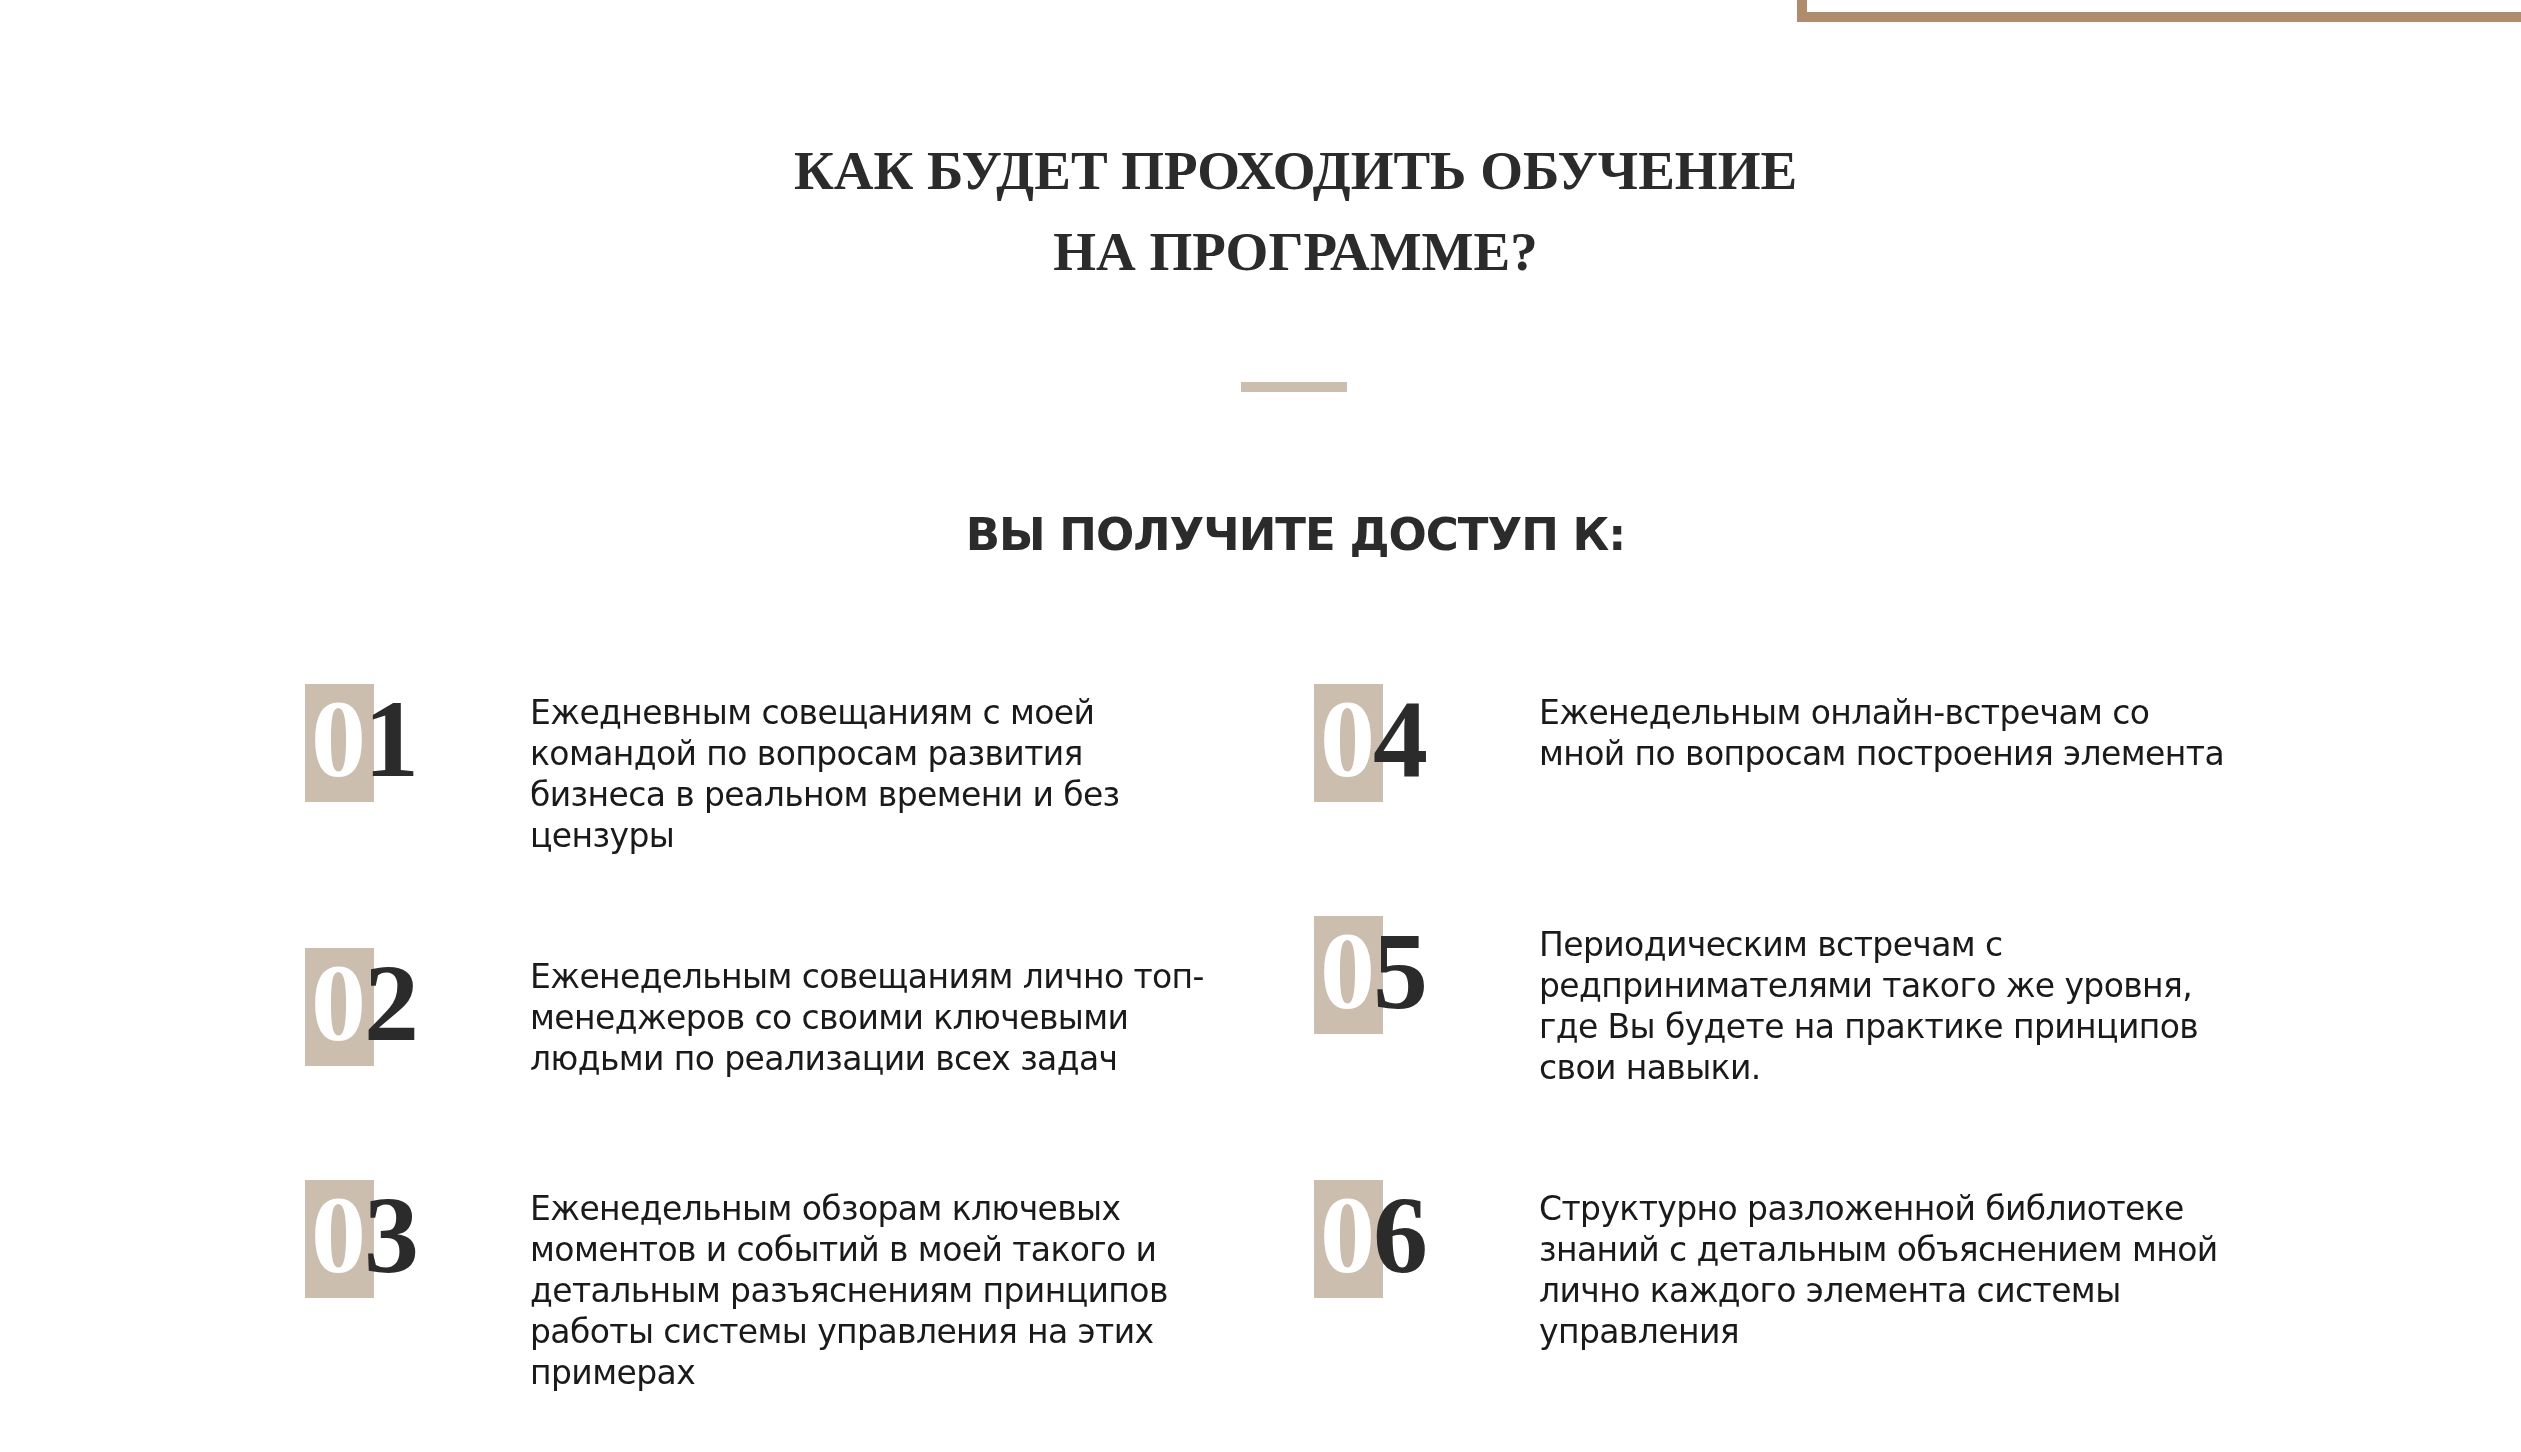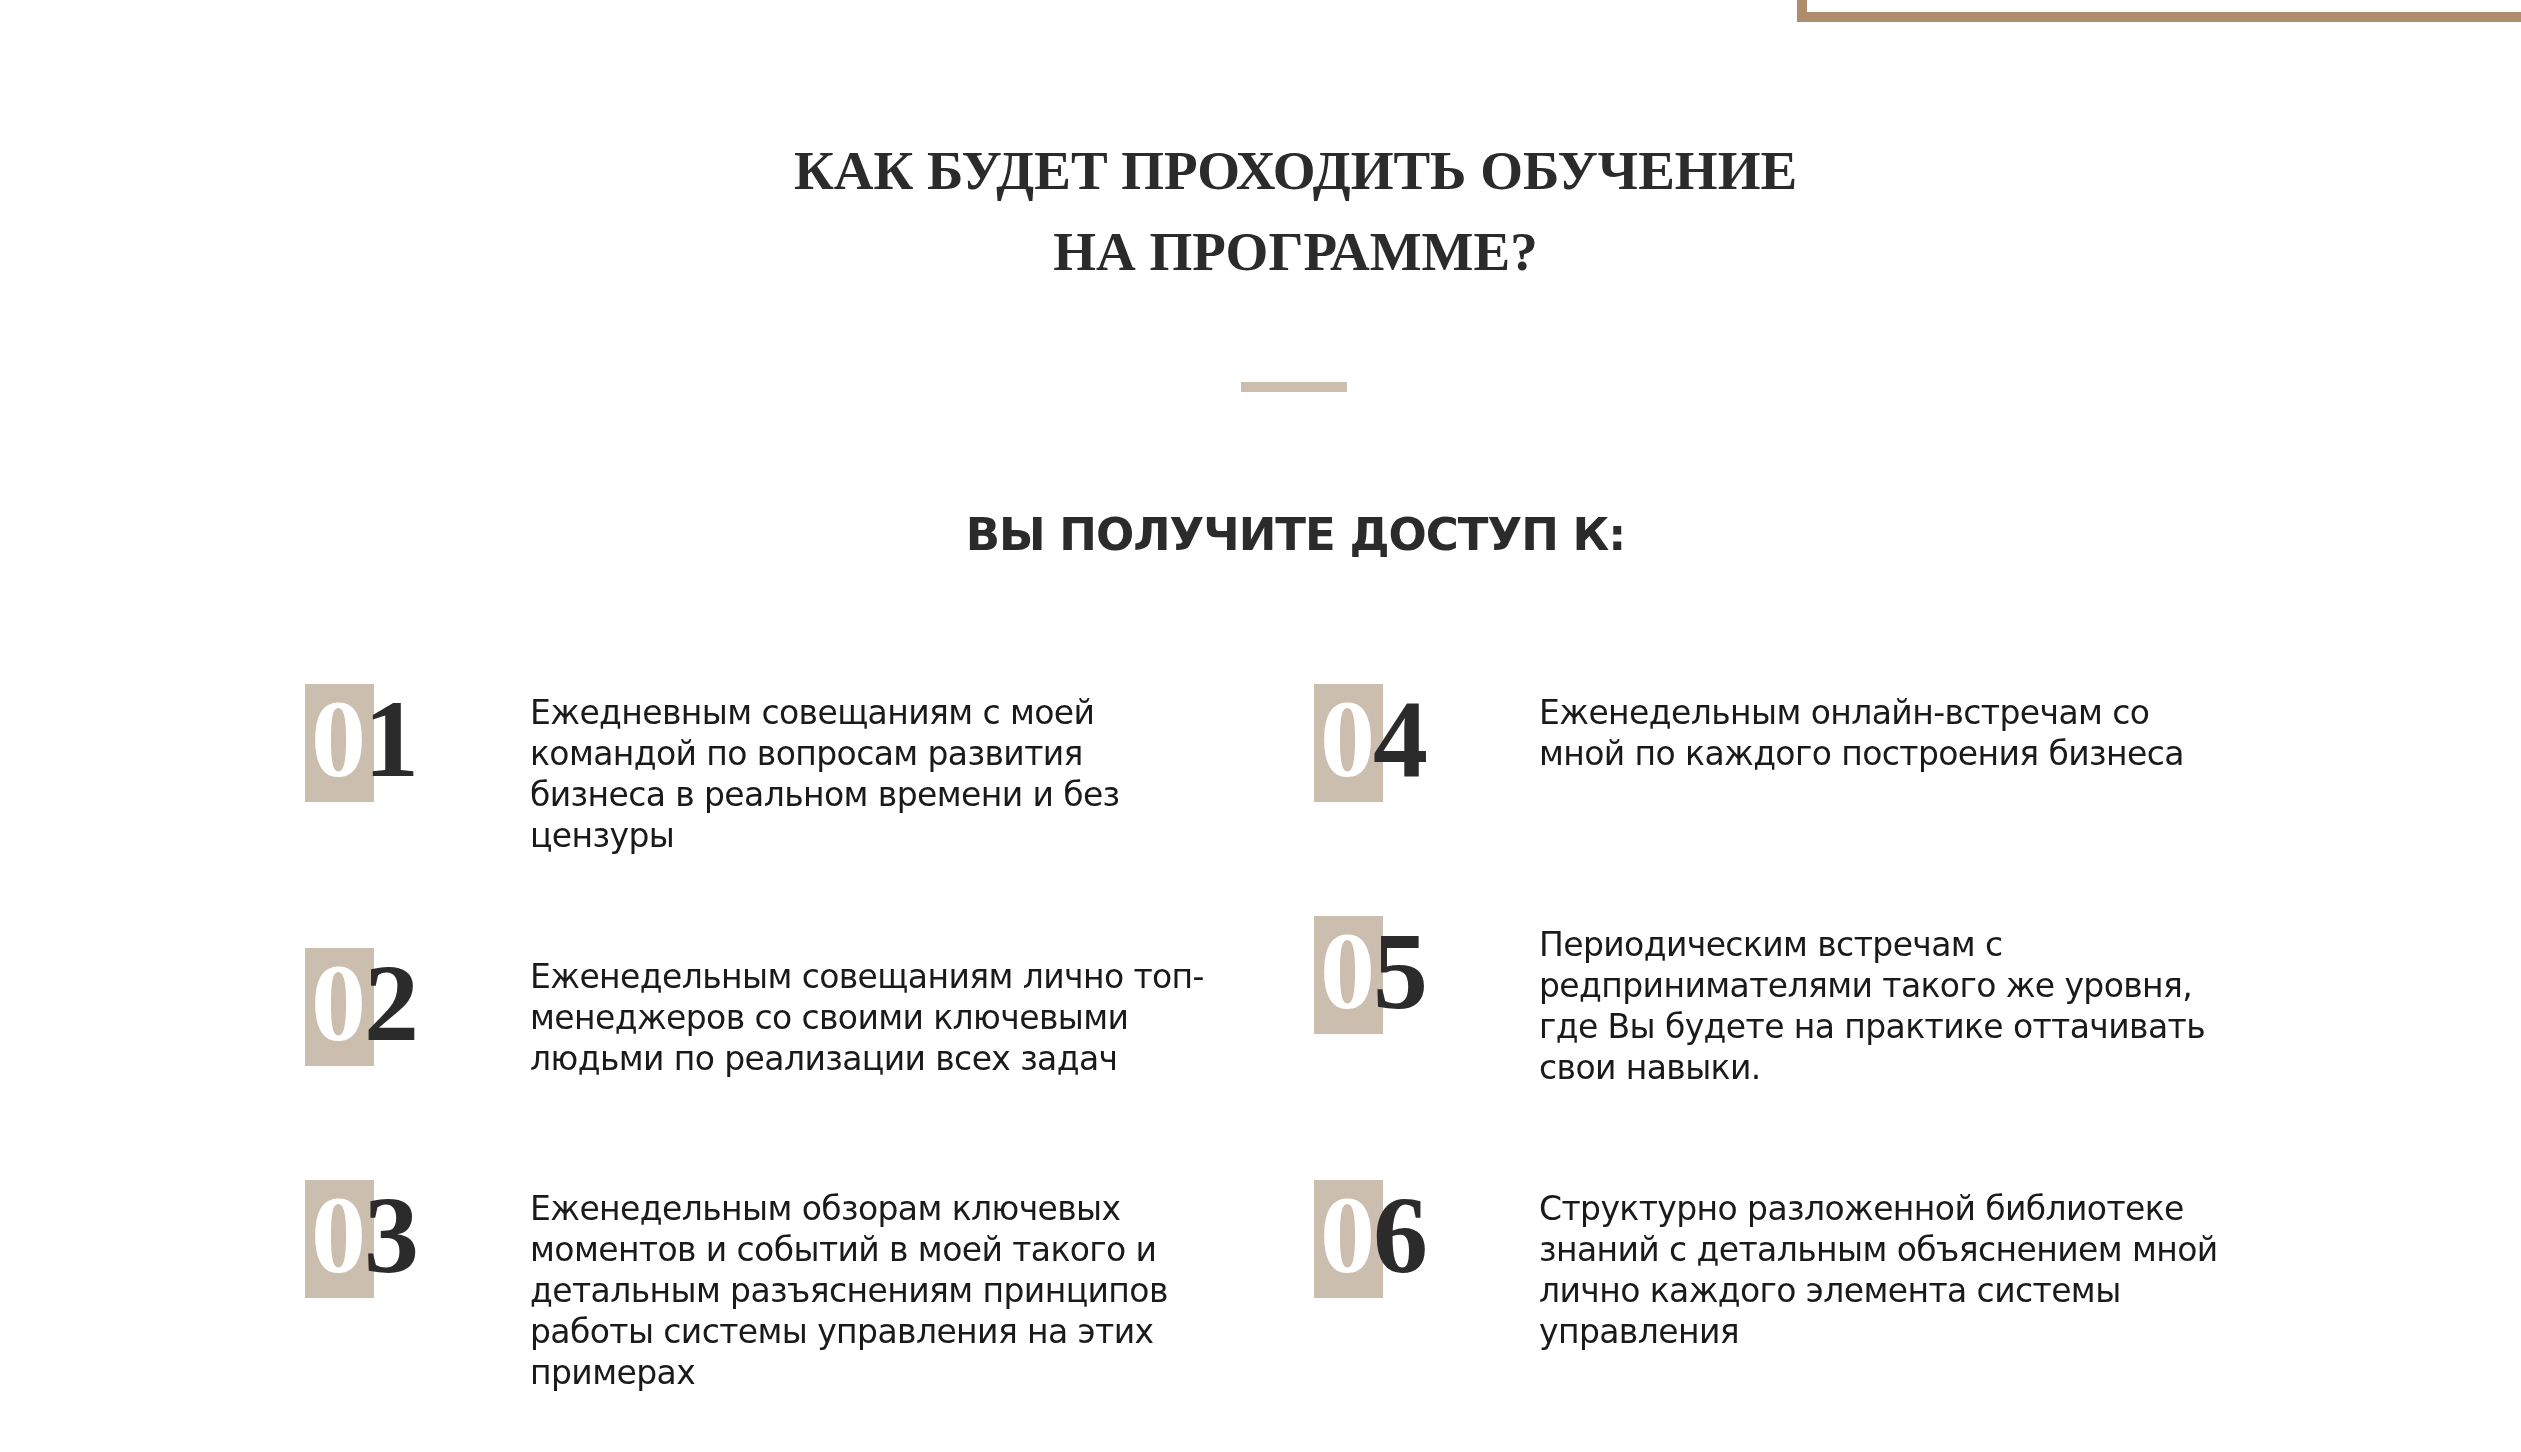--- a/index.html
+++ b/index.html
@@ -142,29 +142,29 @@
     <div class="badge-num"><span class="zero">0</span><span class="digit">3</span></div>
   </div>
   <p class="item-text">Еженедельным обзорам ключевых моментов и событий в моей такого и детальным разъяснениям принципов работы системы управления на этих примерах</p>
 </div>
 
 <div class="item" style="left:1314px; top:684px;">
   <div class="badge">
     <div class="badge-bg"></div>
     <div class="badge-num"><span class="zero">0</span><span class="digit">4</span></div>
   </div>
-  <p class="item-text">Еженедельным онлайн-встречам со мной по каждого построения бизнеса</p>
+  <p class="item-text">Еженедельным онлайн-встречам со мной по вопросам построения элемента</p>
 </div>
 
 <div class="item" style="left:1314px; top:916px;">
   <div class="badge">
     <div class="badge-bg"></div>
     <div class="badge-num"><span class="zero">0</span><span class="digit">5</span></div>
   </div>
-  <p class="item-text">Периодическим встречам с редпринимателями такого же уровня, где Вы будете на практике оттачивать свои навыки.</p>
+  <p class="item-text">Периодическим встречам с редпринимателями такого же уровня, где Вы будете на практике принципов свои навыки.</p>
 </div>
 
 <div class="item" style="left:1314px; top:1180px;">
   <div class="badge">
     <div class="badge-bg"></div>
     <div class="badge-num"><span class="zero">0</span><span class="digit">6</span></div>
   </div>
   <p class="item-text">Структурно разложенной библиотеке знаний с детальным объяснением мной лично каждого элемента системы управления</p>
 </div>
 

